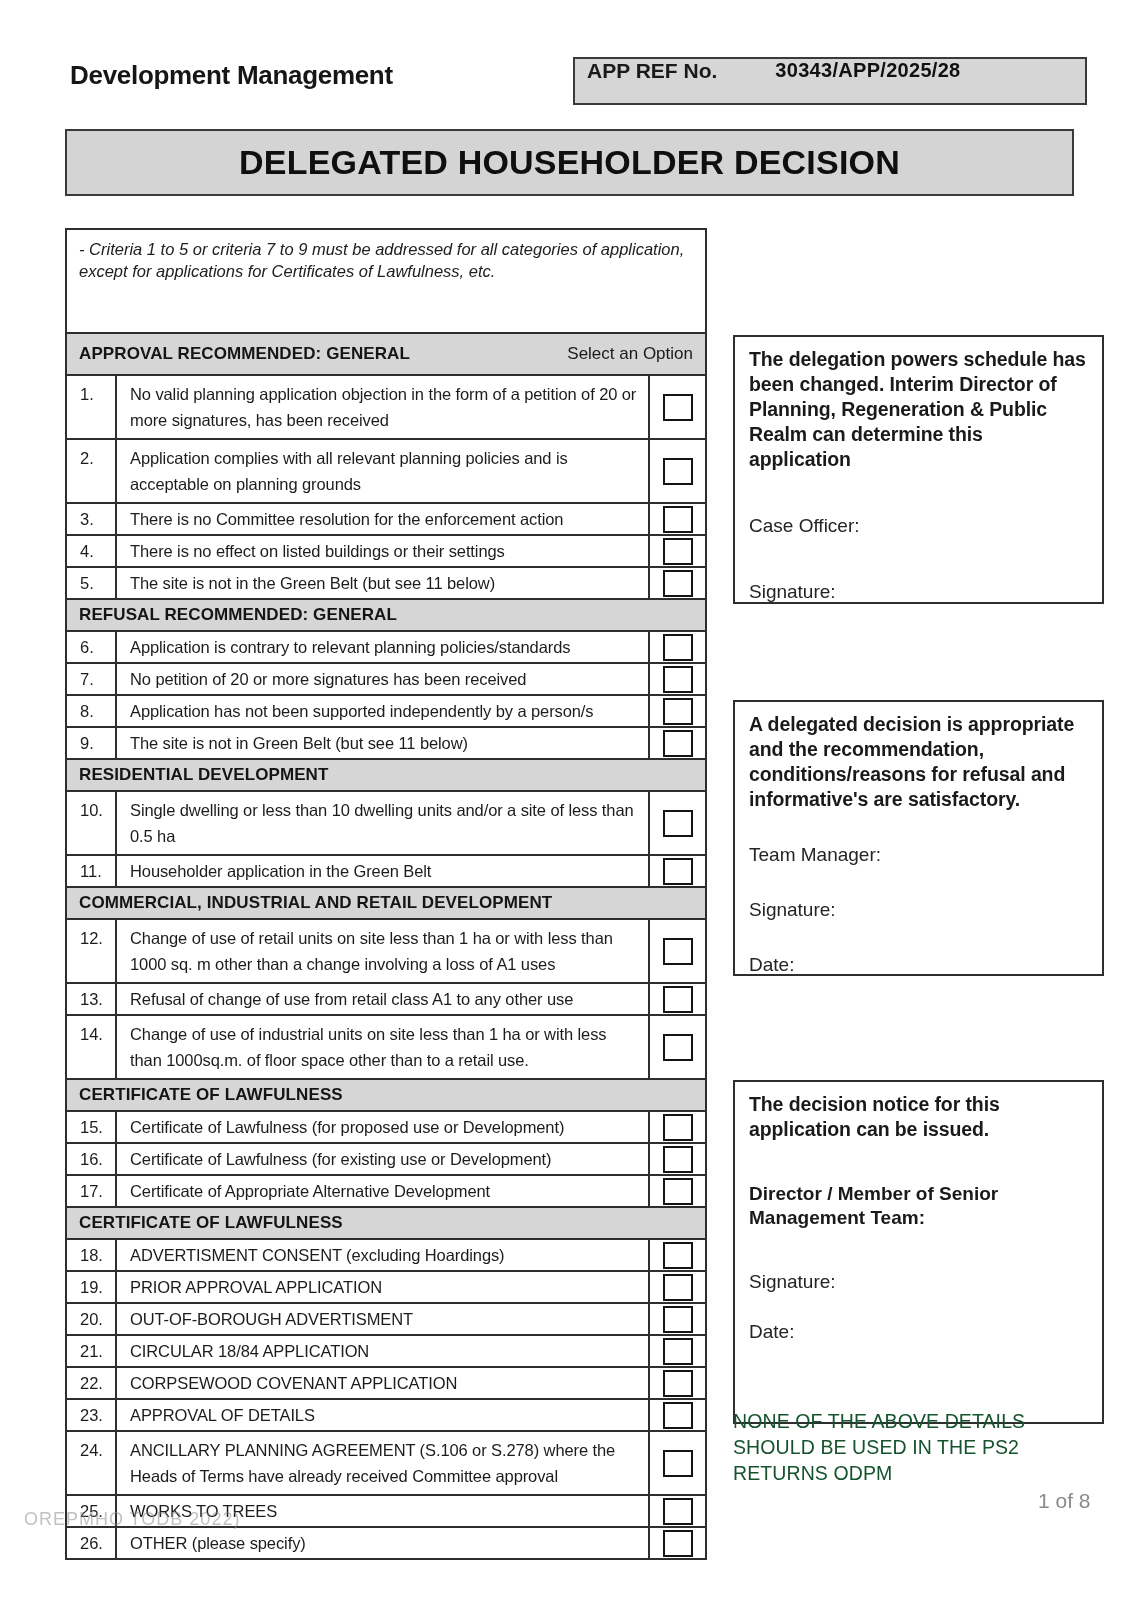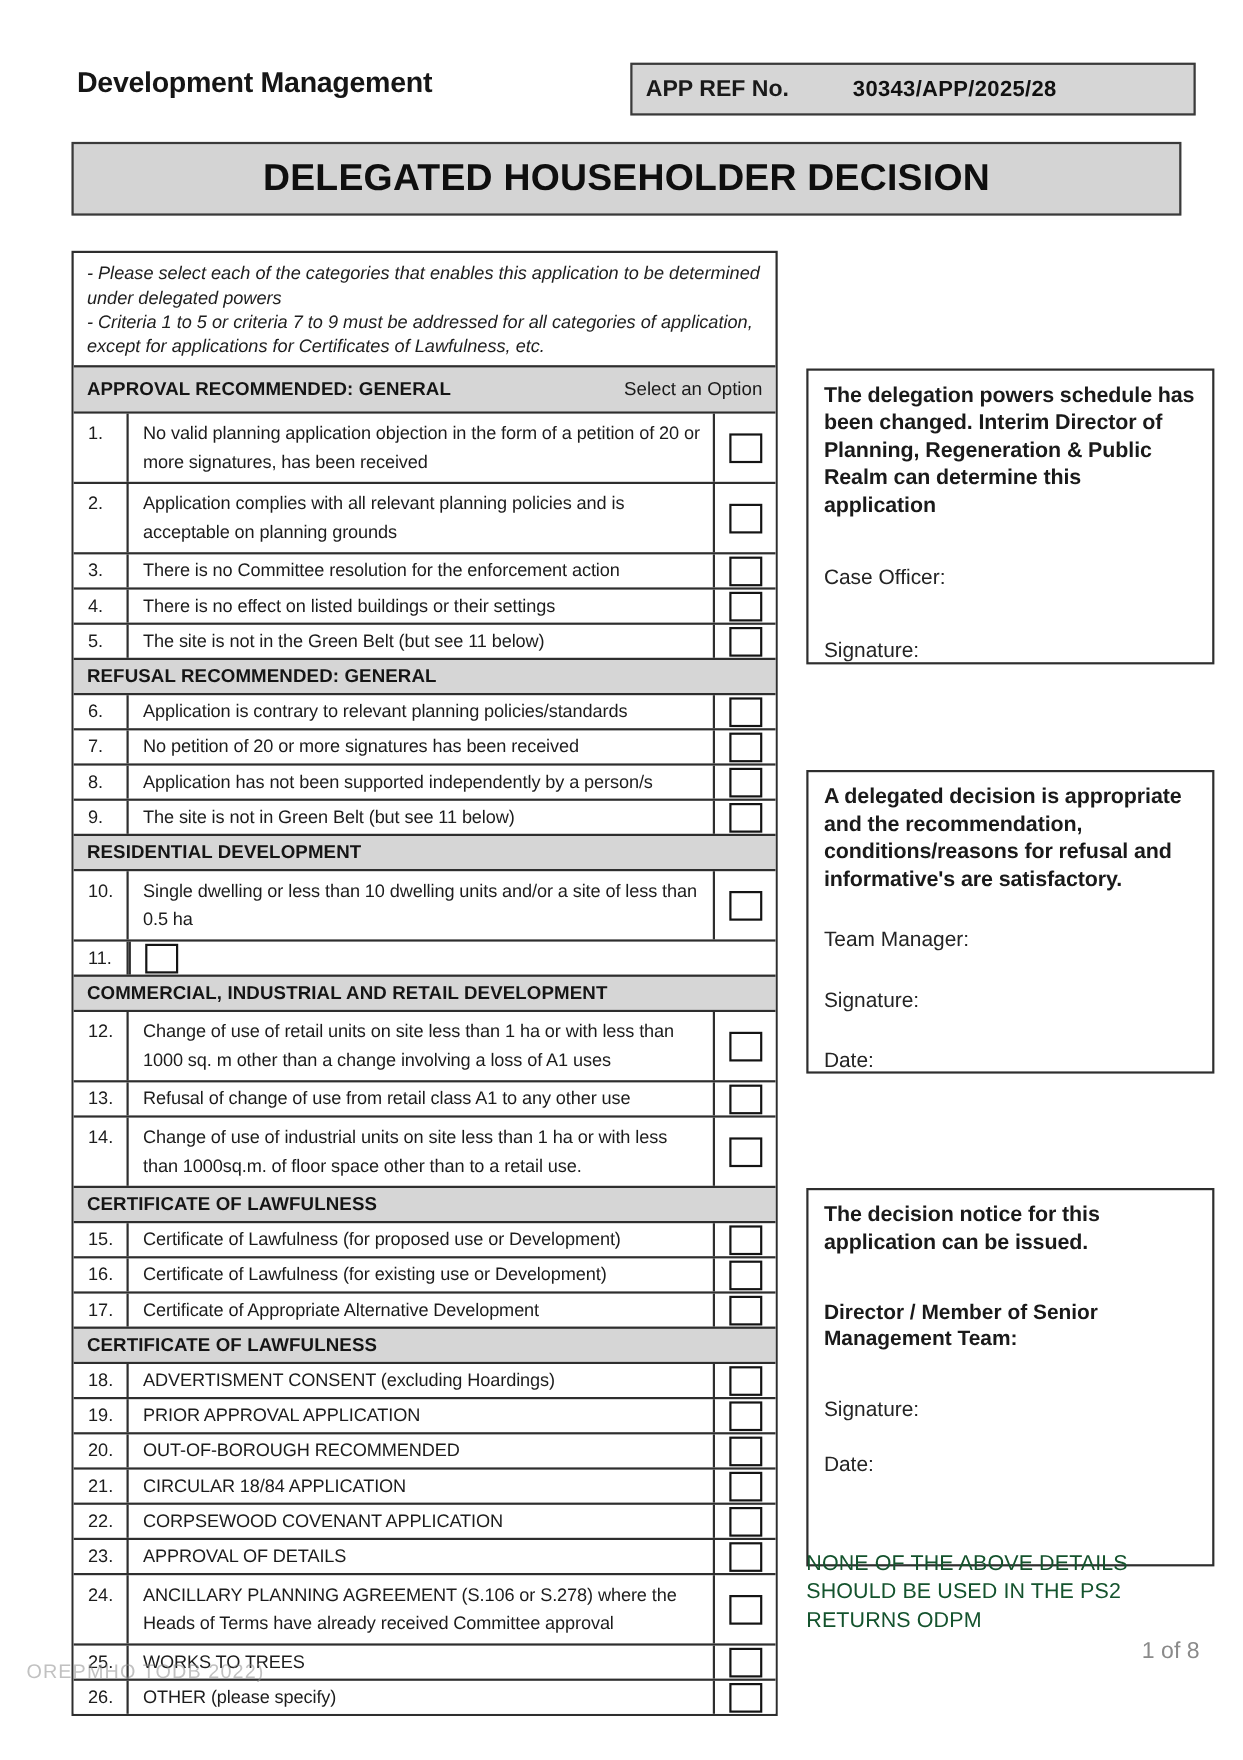--- a/index.html
+++ b/index.html
@@ -6,21 +6,21 @@
   body{
     width:1130px;height:1600px;background:#ffffff;position:relative;
     font-family:"Liberation Sans","DejaVu Sans",sans-serif;color:#1d1d1d;
     overflow:hidden;
   }
   .abs{position:absolute;box-sizing:border-box;}
 
   
   .app-title{left:70px;top:60px;font-size:26px;font-weight:bold;letter-spacing:-0.3px;color:#161616;}
   .appref{left:573px;top:57px;width:514px;height:48px;background:#d6d6d6;border:2px solid #3a3a3a;
-    display:flex;align-items:center;}
+    display:flex;}
   .appref-label{font-weight:bold;font-size:21px;margin-left:12px;color:#1a1a1a;}
   .appref-value{font-weight:bold;font-size:20px;margin-left:58px;letter-spacing:0.3px;color:#111;}
 
   .titlebar{left:65px;top:129px;width:1009px;height:67px;background:#d4d4d4;border:2px solid #3a3a3a;
     display:flex;align-items:center;justify-content:center;}
   .titlebar span{font-size:34px;font-weight:bold;letter-spacing:0.2px;color:#0f0f0f;}
 
   
   .checklist{left:65px;top:228px;width:642px;border:2px solid #2e2e2e;background:#fff;}
   .intro{height:102px;padding:8px 12px 0 12px;font-style:italic;font-size:16.5px;line-height:22px;box-sizing:border-box;color:#202020;}
@@ -66,21 +66,20 @@
   <span class="appref-label">APP REF No.</span>
   <span class="appref-value">30343/APP/2025/28</span>
 </div>
 
 <div class="abs titlebar">
   <span>DELEGATED HOUSEHOLDER DECISION</span>
 </div>
 
 <div class="abs checklist" id="checklist">
   <div class="intro">
-    <div>- Please select each of the categories that enables this application to be determined under delegated powers</div>
     <div>- Criteria 1 to 5 or criteria 7 to 9 must be addressed for all categories of application, except for applications for Certificates of Lawfulness, etc.</div>
   </div>
 
 <div class="row row-header first">
       <span class="hdr-label">APPROVAL RECOMMENDED: GENERAL</span>
       <span class="hdr-right">Select an Option</span>
     </div>
     <div class="row row-item tall">
       <div class="cell-num">1.</div>
       <div class="cell-text">No valid planning application objection in the form of a petition of 20 or more signatures, has been received</div>
@@ -152,20 +151,21 @@
     </div>
     <div class="row row-item tall">
       <div class="cell-num">10.</div>
       <div class="cell-text">Single dwelling or less than 10 dwelling units and/or a site of less than 0.5 ha</div>
       <div class="cell-check">
         <span class="checkbox"></span>
       </div>
     </div>
     <div class="row row-item">
       <div class="cell-num">11.</div>
+      <div class="cell-text">Householder application in the Green Belt</div>
       <div class="cell-check">
         <span class="checkbox"></span>
       </div>
     </div>
     <div class="row row-header">
       <span class="hdr-label">COMMERCIAL, INDUSTRIAL AND RETAIL DEVELOPMENT</span>
     </div>
     <div class="row row-item tall">
       <div class="cell-num">12.</div>
       <div class="cell-text">Change of use of retail units on site less than 1 ha or with less than 1000 sq. m other than a change involving a loss of A1 uses</div>
@@ -223,21 +223,21 @@
     </div>
     <div class="row row-item">
       <div class="cell-num">19.</div>
       <div class="cell-text">PRIOR APPROVAL APPLICATION</div>
       <div class="cell-check">
         <span class="checkbox"></span>
       </div>
     </div>
     <div class="row row-item">
       <div class="cell-num">20.</div>
-      <div class="cell-text">OUT-OF-BOROUGH RECOMMENDED</div>
+      <div class="cell-text">OUT-OF-BOROUGH ADVERTISMENT</div>
       <div class="cell-check">
         <span class="checkbox"></span>
       </div>
     </div>
     <div class="row row-item">
       <div class="cell-num">21.</div>
       <div class="cell-text">CIRCULAR 18/84 APPLICATION</div>
       <div class="cell-check">
         <span class="checkbox"></span>
       </div>

